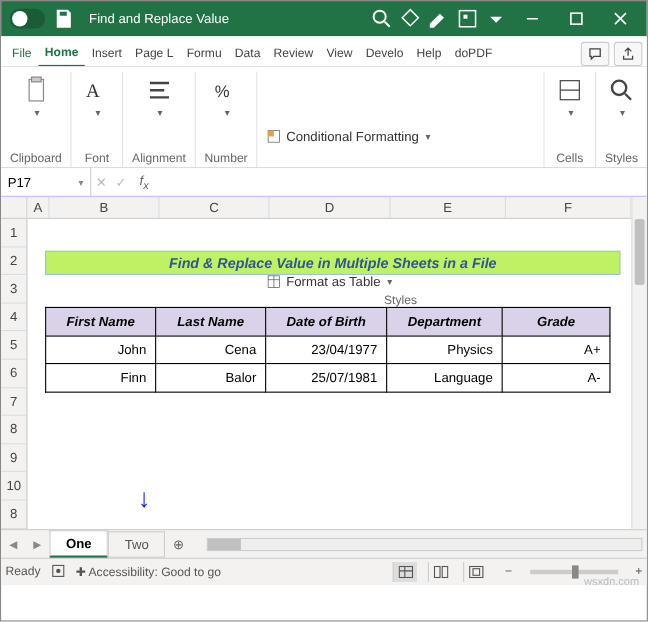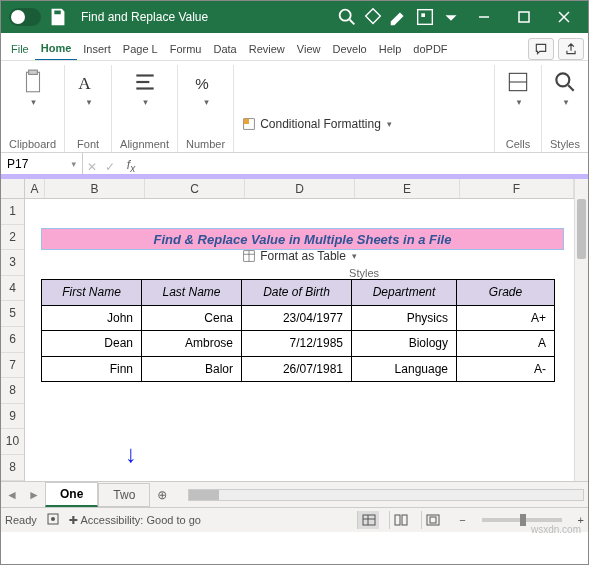--- a/index.html
+++ b/index.html
@@ -28,43 +28,43 @@
 .rb-group { border-right: 1px solid #e3e3e3; padding: 2px 8px; display: flex; flex-direction: column; align-items: center; justify-content: space-between; }
 .rb-group.wide { flex: 1; align-items: flex-start; }
 .rb-group .big-btn { display: flex; flex-direction: column; align-items: center; gap: 2px; font-size: 12px; color: #444; cursor: pointer; padding: 2px; }
 .rb-group .big-btn svg { width: 26px; height: 26px; }
 .rb-group .group-label { font-size: 11px; color: #666; margin-top: 2px; text-align: center; width: 100%; }
 .rb-group .row-btn { display: flex; align-items: center; gap: 4px; font-size: 12px; color: #333; padding: 2px 0; cursor: pointer; margin-top: 48px; }
 .rb-group .row-btn svg { width: 14px; height: 14px; }
 .caret::after { content: "▾"; font-size: 9px; margin-left: 2px; color: #666; }
 
 
-.formula-row { display: flex; align-items: flex-end; border-bottom: 5px solid #c4b5fd; height: 26px; background: #fff; }
+.formula-row { display: flex; align-items: center; border-bottom: 1px solid #c4b5fd; height: 26px; background: #fff; }
 .name-box { width: 82px; border-right: 1px solid #ccc; padding: 0 20px 0 6px; font-size: 12px; height: 100%; display: flex; align-items: center; position: relative;}
 .name-box::after { content: "▾"; position: absolute; right: 6px; color: #888; font-size: 9px; }
 .fx-btn { width: 24px; text-align: center; color: #666; cursor: pointer; }
 .fx-cancel, .fx-enter { width: 18px; text-align: center; color: #bbb; }
 .formula-bar { flex: 1; padding: 0 6px; font-size: 12px; }
 
 
 .grid-area { display: flex; height: 302px; position: relative; }
 .corner { width: 24px; height: 20px; background: #f3f2f1; border-right: 1px solid #ccc; border-bottom: 1px solid #ccc; position: absolute; top: 0; left: 0; z-index: 2; }
 .col-headers { position: absolute; top: 0; left: 24px; right: 14px; height: 20px; display: flex; background: #f3f2f1; border-bottom: 1px solid #ccc; z-index: 2; }
 .col-headers div { border-right: 1px solid #ddd; text-align: center; font-size: 12px; color: #444; line-height: 20px; }
 .row-headers { position: absolute; top: 20px; left: 0; width: 24px; background: #f3f2f1; border-right: 1px solid #ccc; z-index: 2; }
 .row-headers div { height: 25.6px; border-bottom: 1px solid #ddd; text-align: center; font-size: 12px; color: #444; line-height: 25.6px; }
 .cells { position: absolute; top: 20px; left: 24px; right: 14px; bottom: 0; }
 .vscroll { position: absolute; top: 0; right: 0; width: 14px; bottom: 0; background: #f3f2f1; border-left: 1px solid #ddd; }
 .vscroll .thumb { position: absolute; top: 20px; left: 2px; right: 2px; height: 60px; background: #c0c0c0; border-radius: 2px; }
 
-.sheet-title { position: absolute; top: 29px; left: 16px; right: 10px; height: 22px; background: #f9a8d4; border: 1px solid #9bc2e6; font-weight: 700; font-size: 13px; color: #305496; display: flex; align-items: center; justify-content: center; font-style: italic; }
+.sheet-title { position: absolute; top: 29px; left: 16px; right: 10px; height: 22px; background: #bef264; border: 1px solid #9bc2e6; font-weight: 700; font-size: 13px; color: #305496; display: flex; align-items: center; justify-content: center; font-style: italic; }
 
 .data-table { position: absolute; top: 80px; left: 16px; border-collapse: collapse; }
 .data-table th, .data-table td { border: 1px solid #000; height: 25.6px; text-align: center; font-size: 12px; padding: 0 8px; }
-.data-table th { background: #d9d2e9; font-weight: 400; font-style: italic; }
+.data-table th { background: #d9d2e9; font-weight: 700; font-style: italic; }
 .data-table td { min-width: 80px; text-align: right; }
 
 .arrow { position: absolute; left: 100px; top: 241px; color: #0b1ff0; font-size: 24px; font-weight: bold; }
 
 
 .sheet-tabs-row { height: 26px; border-top: 1px solid #ccc; display: flex; align-items: center; background: #f3f2f1; font-size: 12px; }
 .sheet-nav-btn { width: 22px; text-align: center; color: #888; cursor: pointer; }
 .sheet-tab { padding: 4px 14px; background: #fff; border: 1px solid #ccc; border-bottom: 2px solid #217346; cursor: pointer; font-weight: 600; text-align: center; }
 .sheet-tab.inactive { border-bottom: 1px solid #ccc; font-weight: 400; background: #f3f2f1; color: #555;}
 .sheet-add { width: 24px; text-align: center; color: #666; cursor: pointer; }
@@ -288,30 +288,23 @@
         <th style="width:98px">Grade</th>
       </tr>
       <tr>
             <td>John</td>
             <td>Cena</td>
             <td>23/04/1977</td>
             <td>Physics</td>
             <td>A+</td>
           </tr>
       <tr>
-            <td>Dean</td>
-            <td>Ambrose</td>
-            <td>7/12/1985</td>
-            <td>Biology</td>
-            <td>A</td>
-          </tr>
-      <tr>
             <td>Finn</td>
             <td>Balor</td>
-            <td>26/07/1981</td>
+            <td>25/07/1981</td>
             <td>Language</td>
             <td>A-</td>
           </tr>
     </tbody>
       </table>
     <div class="arrow">↓</div>
   </div>
   <div class="vscroll">
       <div class="thumb"></div>
     </div>

